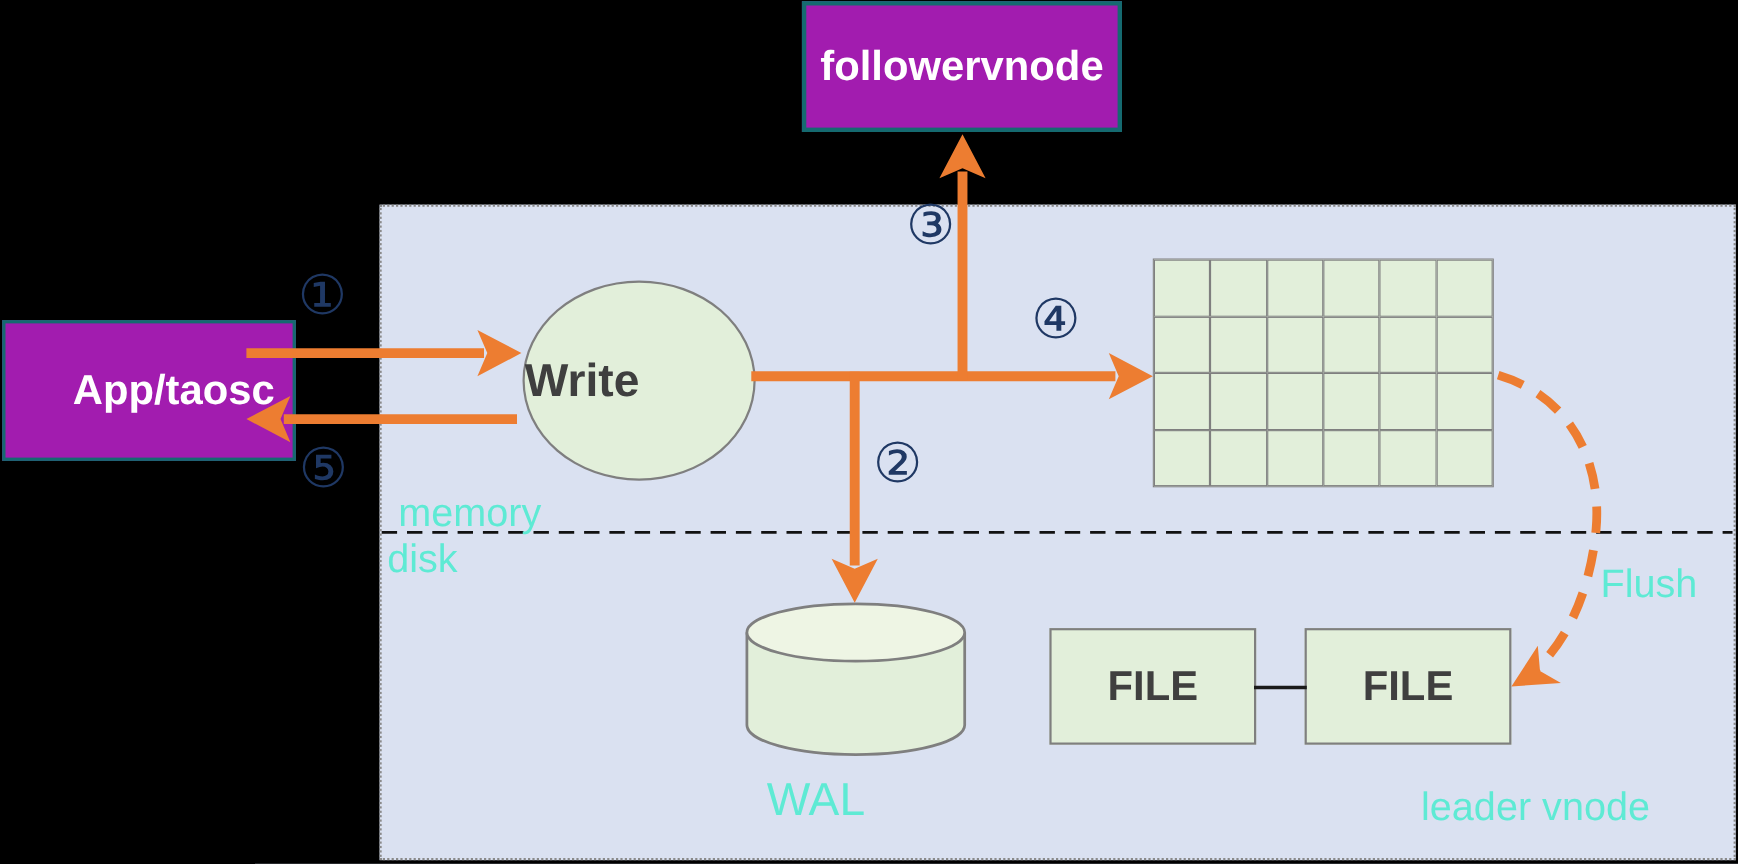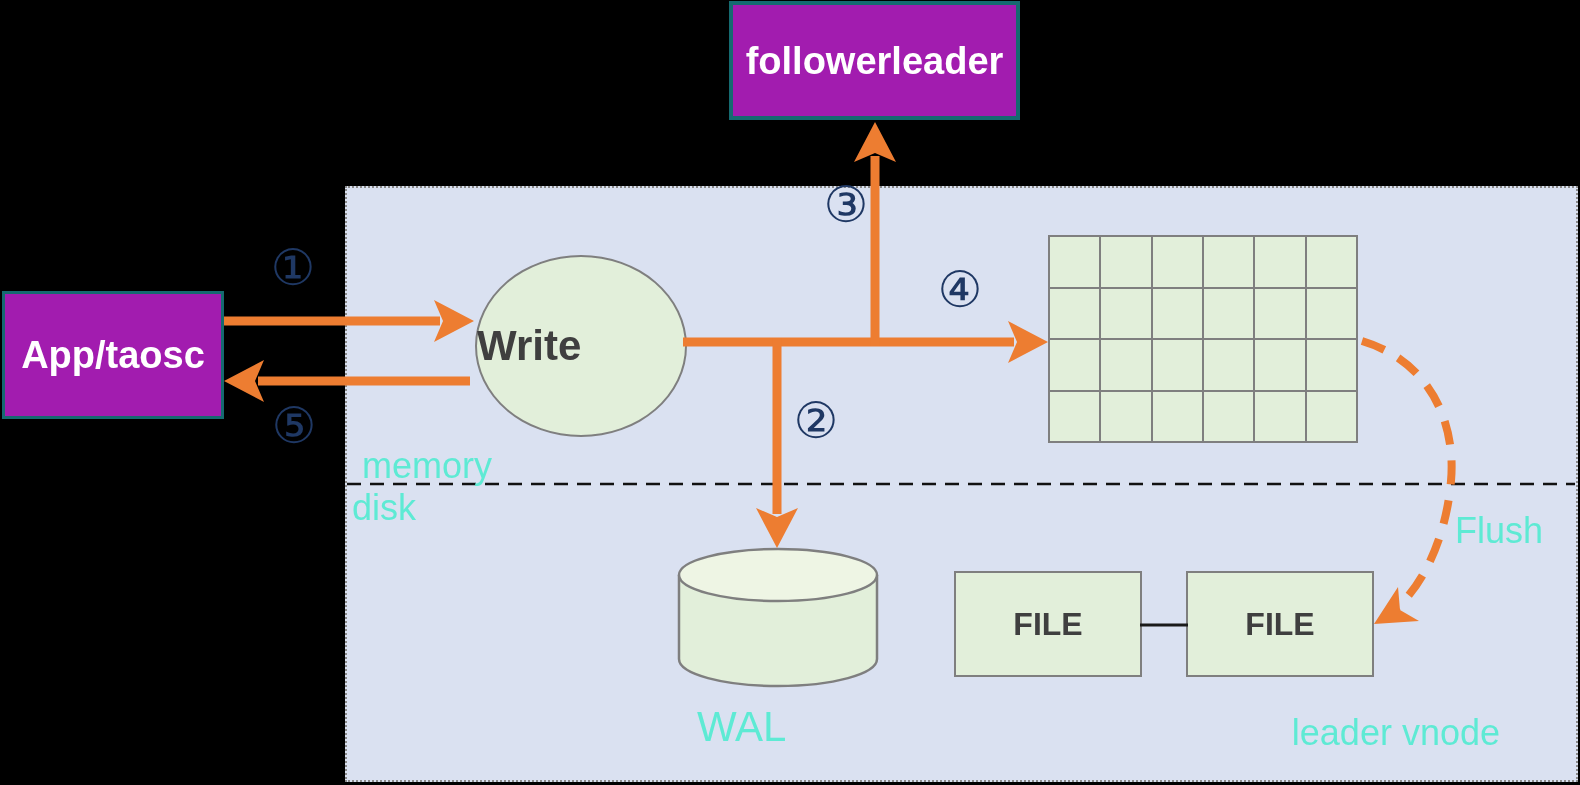--- a/index.html
+++ b/index.html
@@ -37,20 +37,21 @@
   #follower-box {
     left: 729px; top: 1px;
     width: 283px; height: 111px;
     font-size: 38px; line-height: 46px;
   }
   #app-box {
     left: 2px; top: 291px;
     width: 216px; height: 122px;
     border-width: 3px;
     font-size: 38px;
+    padding-left: 45px;
   }
   
   #write-circle {
     position: absolute;
     left: 475px; top: 255px;
     width: 208px; height: 178px;
     background: #e2efda;
     border: 2.5px solid #7f7f7f;
     border-radius: 50%;
     display: flex; align-items: center; justify-content: flex-start;
@@ -72,21 +73,21 @@
     background: #e2efda;
     border: 1.25px solid #7f7f7f;
   }
   
   .file-box {
     position: absolute;
     width: 184px; height: 102px;
     background: #e2efda;
     border: 2.5px solid #7f7f7f;
     display: flex; align-items: center; justify-content: center;
-    font-size: 32px; font-weight: bold; color: #3f3f3f;
+    font-size: 38px; font-weight: bold; color: #3f3f3f;
     z-index: 2;
   }
   #file-left  { left: 954px;  top: 571px; }
   #file-right { left: 1186px; top: 571px; }
   
   #wal-cylinder {
     position: absolute;
     left: 677px; top: 547px;
     z-index: 2;
   }
@@ -129,21 +130,21 @@
 </style>
 </head>
 <body>
 
 <div id="canvas">
 
   <div class="container-box"></div>
 
   <div id="follower-box" class="blue-node">
     <span>follower</span>
-    <span>leader</span>
+    <span>vnode</span>
   </div>
 
   <div id="app-box" class="blue-node">
     <span>App/taosc</span>
   </div>
 
   <div id="write-circle">
     <span>Write</span>
   </div>
 

